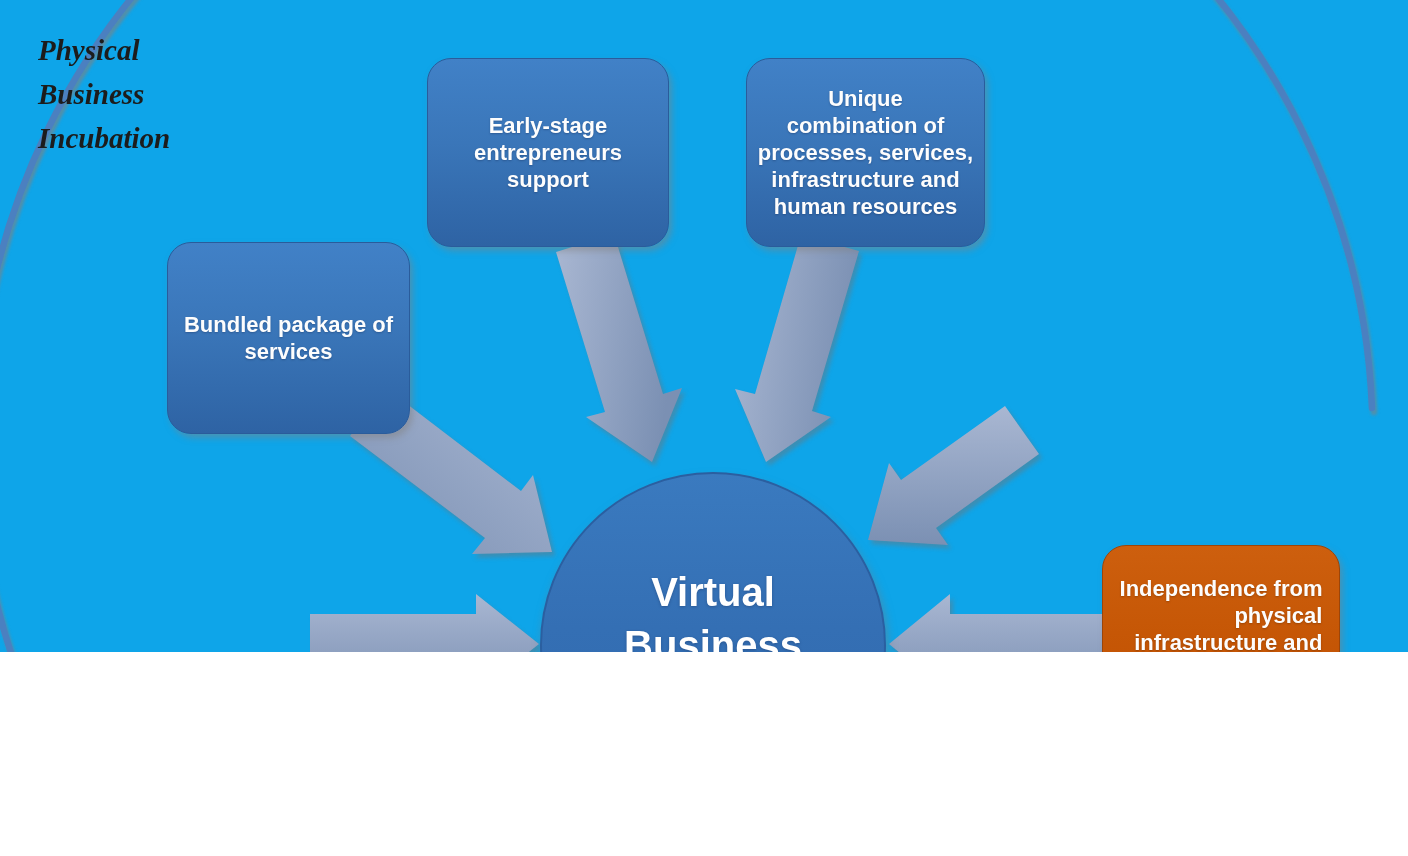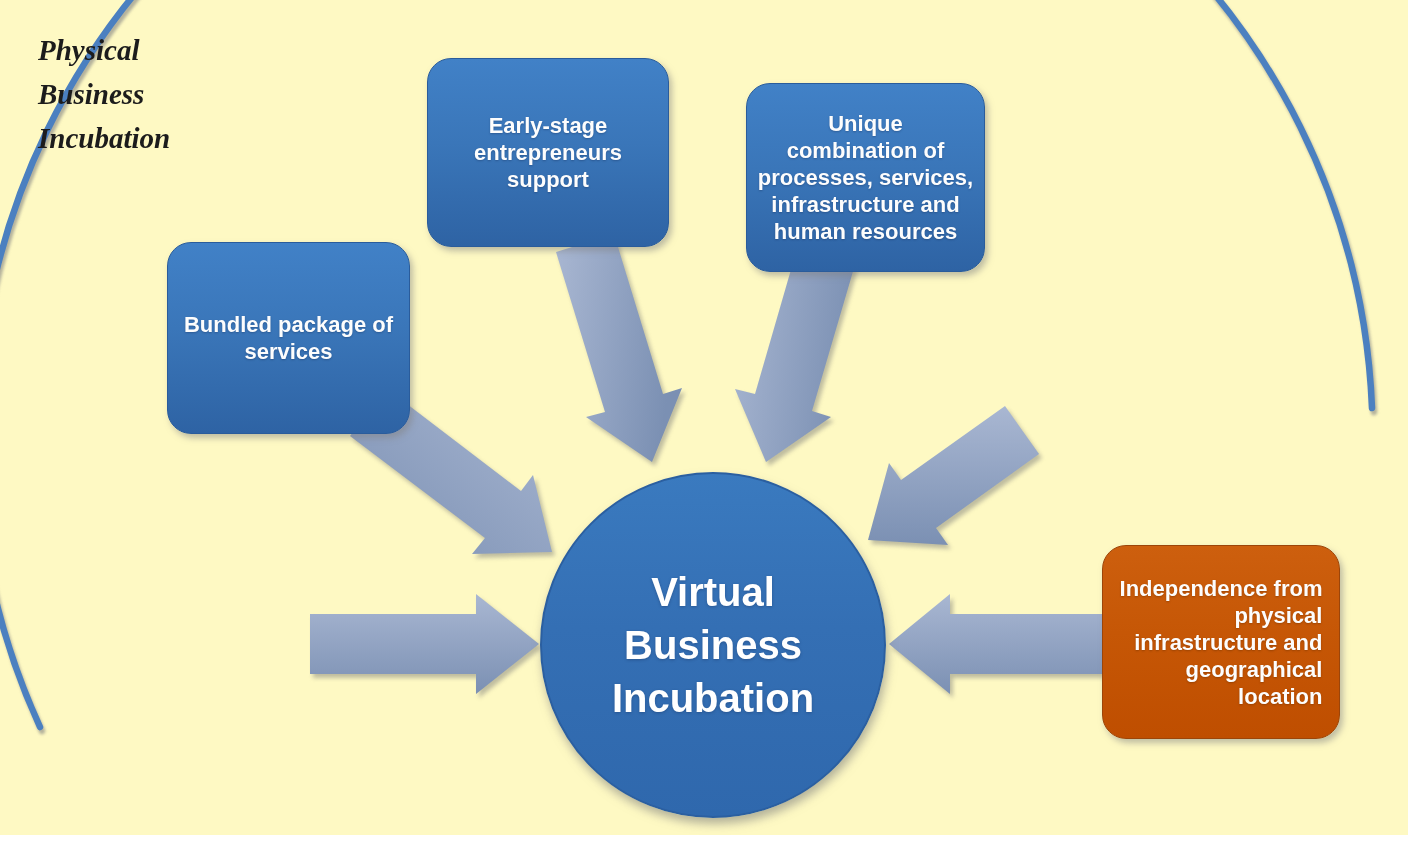--- a/index.html
+++ b/index.html
@@ -1,19 +1,19 @@
 <!DOCTYPE html>
 <html><head>
 <meta charset="utf-8">
 <style>
   html,body{margin:0;padding:0;background:#ffffff;}
   .canvas{
     position:relative;
-    width:1408px;height:835px;
-    background:#fef9c3;
+    width:1408px;height:652px;
+    background:#0ea5e9;
     overflow:hidden;
     font-family:"Liberation Sans",sans-serif;
   }
   .layer{position:absolute;left:0;top:0;}
   .title{
     position:absolute;left:38px;top:28px;
     font-family:"Liberation Serif",serif;
     font-style:italic;font-weight:bold;
     font-size:29px;line-height:44px;
     color:#1c1c1c;white-space:pre;
@@ -90,21 +90,21 @@
 Incubation</div>
 
 
   <div class="node blue" style="left:167px;top:242px;width:241px;height:190px;">Bundled package of
 services</div>
 
   <div class="node blue" style="left:427px;top:58px;width:240px;height:187px;">Early-stage
 entrepreneurs
 support</div>
 
-  <div class="node blue" style="left:746px;top:58px;width:237px;height:187px;margin-top:25px;">Unique
+  <div class="node blue" style="left:746px;top:58px;width:237px;height:187px;">Unique
 combination of
 processes, services,
 infrastructure and
 human resources</div>
 
 
   <div class="node orange" style="left:1102px;top:545px;width:236px;height:192px;">Independence from
 physical
 infrastructure and
 geographical

